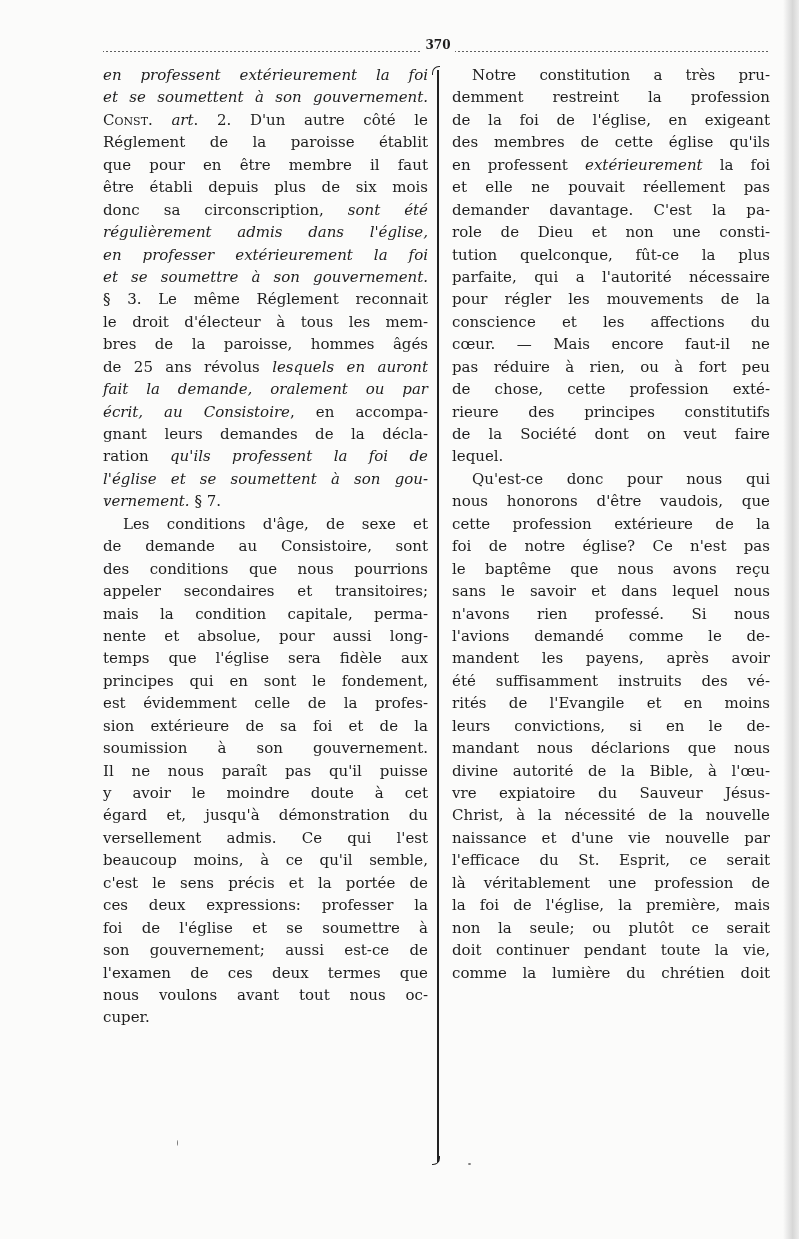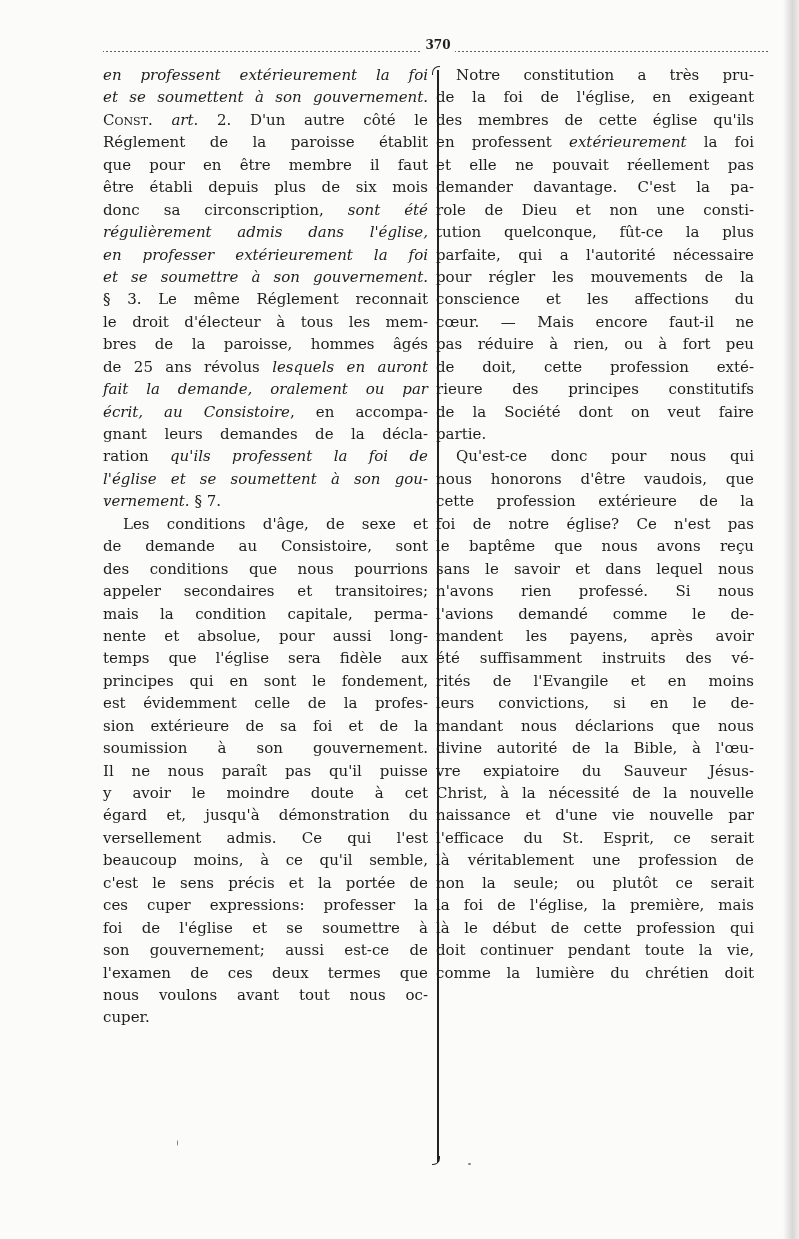--- a/index.html
+++ b/index.html
@@ -25,21 +25,21 @@
   .rule.right { left:352px; width:313px; }
   .page-number {
     position:absolute; top:0; left:318px; width:34px; text-align:center;
     font-size:12px; font-weight:bold; letter-spacing:0px;
   }
   .column {
     position:absolute; top:64px;
     font-size:15px; line-height:22.45px;
   }
   .column.left { left:103px; width:325px; }
-  .column.right { left:436px; width:318px; }
+  .column.right { left:452px; width:318px; }
   .line {
     display:block; height:22.45px; white-space:nowrap;
     text-align:justify; text-align-last:justify;
   }
   .line.last { text-align-last:left; }
   .line.indent { padding-left:20px; }
   .it { font-style:italic; }
   .sc { font-variant:small-caps; }
   .separator {
     position:absolute; left:437px; top:70px; width:1.5px; height:1092px; background:#222;
@@ -100,66 +100,66 @@
     <span class="line"><span>principes qui en sont le fondement,</span></span>
     <span class="line"><span>est évidemment celle de la profes-</span></span>
     <span class="line"><span>sion extérieure de sa foi et de la</span></span>
     <span class="line"><span>soumission à son gouvernement.</span></span>
     <span class="line"><span>Il ne nous paraît pas qu'il puisse</span></span>
     <span class="line"><span>y avoir le moindre doute à cet</span></span>
     <span class="line"><span>égard et, jusqu'à démonstration du</span></span>
     <span class="line"><span>versellement admis. Ce qui l'est</span></span>
     <span class="line"><span>beaucoup moins, à ce qu'il semble,</span></span>
     <span class="line"><span>c'est le sens précis et la portée de</span></span>
-    <span class="line"><span>ces cuper expressions: professer la</span></span>
+    <span class="line"><span>ces deux expressions: professer la</span></span>
     <span class="line"><span>foi de l'église et se soumettre à</span></span>
     <span class="line"><span>son gouvernement; aussi est-ce de</span></span>
     <span class="line"><span>l'examen de ces deux termes que</span></span>
     <span class="line"><span>nous voulons avant tout nous oc-</span></span>
     <span class="line last"><span>cuper.</span></span>
   </div>
 <div class="column right">
     <span class="line indent"><span>Notre constitution a très pru-</span></span>
+    <span class="line"><span>demment restreint la profession</span></span>
     <span class="line"><span>de la foi de l'église, en exigeant</span></span>
     <span class="line"><span>des membres de cette église qu'ils</span></span>
     <span class="line"><span>en professent </span><span class="it">extérieurement</span><span> la foi</span></span>
     <span class="line"><span>et elle ne pouvait réellement pas</span></span>
     <span class="line"><span>demander davantage. C'est la pa-</span></span>
     <span class="line"><span>role de Dieu et non une consti-</span></span>
     <span class="line"><span>tution quelconque, fût-ce la plus</span></span>
     <span class="line"><span>parfaite, qui a l'autorité nécessaire</span></span>
     <span class="line"><span>pour régler les mouvements de la</span></span>
     <span class="line"><span>conscience et les affections du</span></span>
     <span class="line"><span>cœur. — Mais encore faut-il ne</span></span>
     <span class="line"><span>pas réduire à rien, ou à fort peu</span></span>
-    <span class="line"><span>de doit, cette profession exté-</span></span>
+    <span class="line"><span>de chose, cette profession exté-</span></span>
     <span class="line"><span>rieure des principes constitutifs</span></span>
     <span class="line"><span>de la Société dont on veut faire</span></span>
-    <span class="line last"><span>partie.</span></span>
+    <span class="line last"><span>lequel.</span></span>
     <span class="line indent"><span>Qu'est-ce donc pour nous qui</span></span>
     <span class="line"><span>nous honorons d'être vaudois, que</span></span>
     <span class="line"><span>cette profession extérieure de la</span></span>
     <span class="line"><span>foi de notre église? Ce n'est pas</span></span>
     <span class="line"><span>le baptême que nous avons reçu</span></span>
     <span class="line"><span>sans le savoir et dans lequel nous</span></span>
     <span class="line"><span>n'avons rien professé. Si nous</span></span>
     <span class="line"><span>l'avions demandé comme le de-</span></span>
     <span class="line"><span>mandent les payens, après avoir</span></span>
     <span class="line"><span>été suffisamment instruits des vé-</span></span>
     <span class="line"><span>rités de l'Evangile et en moins</span></span>
     <span class="line"><span>leurs convictions, si en le de-</span></span>
     <span class="line"><span>mandant nous déclarions que nous</span></span>
     <span class="line"><span>divine autorité de la Bible, à l'œu-</span></span>
     <span class="line"><span>vre expiatoire du Sauveur Jésus-</span></span>
     <span class="line"><span>Christ, à la nécessité de la nouvelle</span></span>
     <span class="line"><span>naissance et d'une vie nouvelle par</span></span>
     <span class="line"><span>l'efficace du St. Esprit, ce serait</span></span>
     <span class="line"><span>là véritablement une profession de</span></span>
+    <span class="line"><span>la foi de l'église, la première, mais</span></span>
     <span class="line"><span>non la seule; ou plutôt ce serait</span></span>
-    <span class="line"><span>la foi de l'église, la première, mais</span></span>
-    <span class="line"><span>là le début de cette profession qui</span></span>
     <span class="line"><span>doit continuer pendant toute la vie,</span></span>
     <span class="line"><span>comme la lumière du chrétien doit</span></span>
   </div>
 
 <div class="speck" style="left:105px;top:498px;width:3px;height:2px;"></div>
 <div class="speck" style="left:468px;top:1163px;width:3px;height:2px;"></div>
 <div class="speck" style="left:177px;top:1140px;width:1px;height:6px;"></div>
 
 </body></html>

